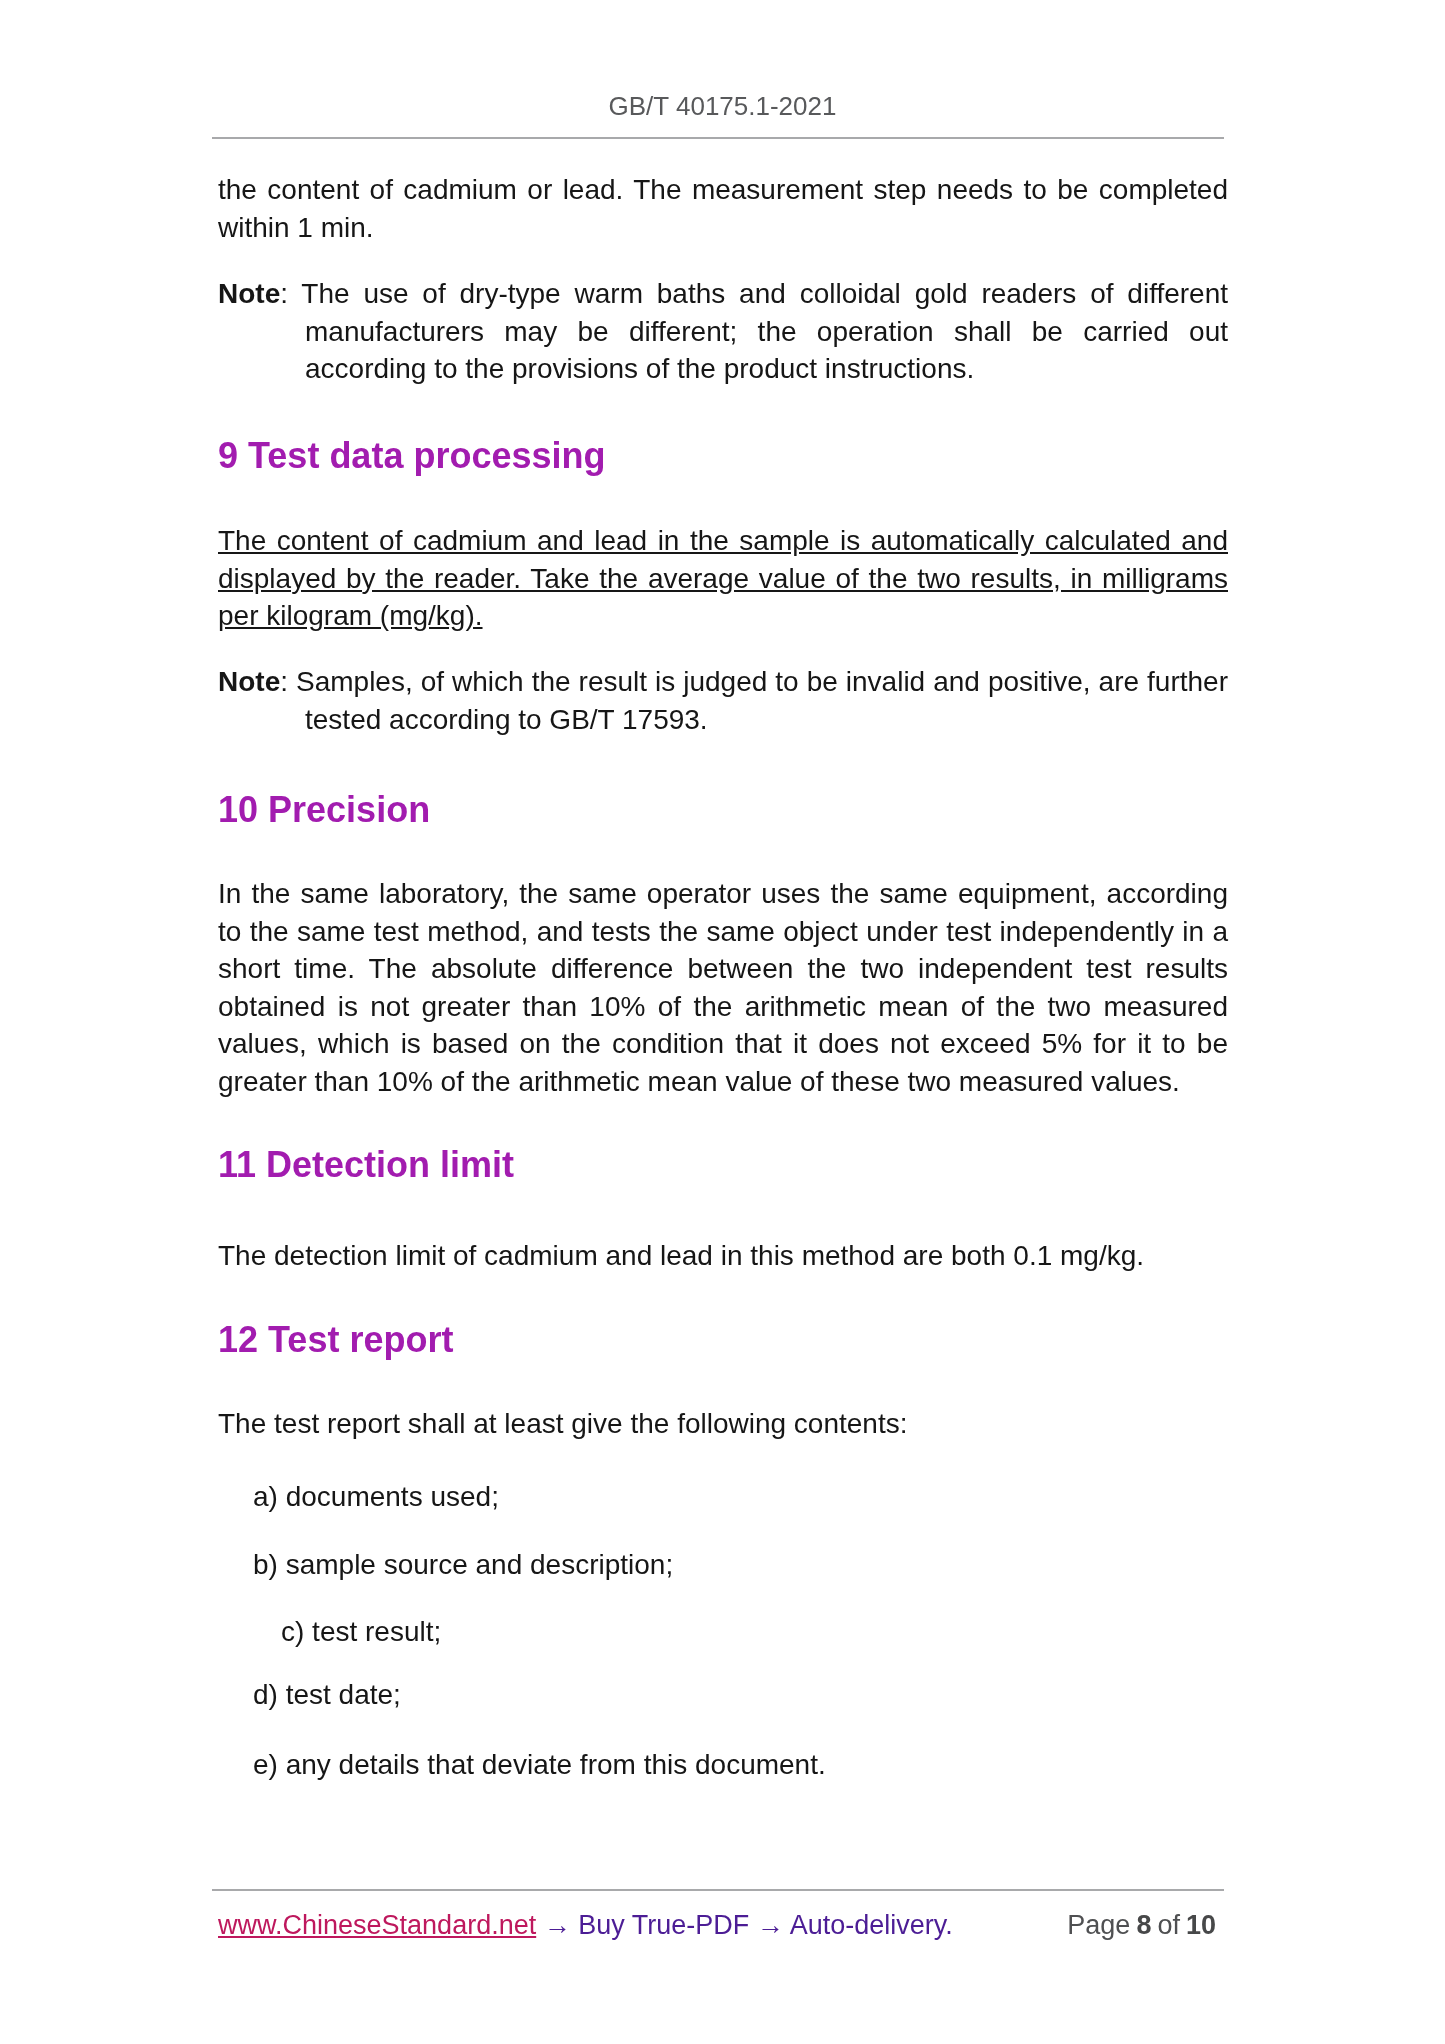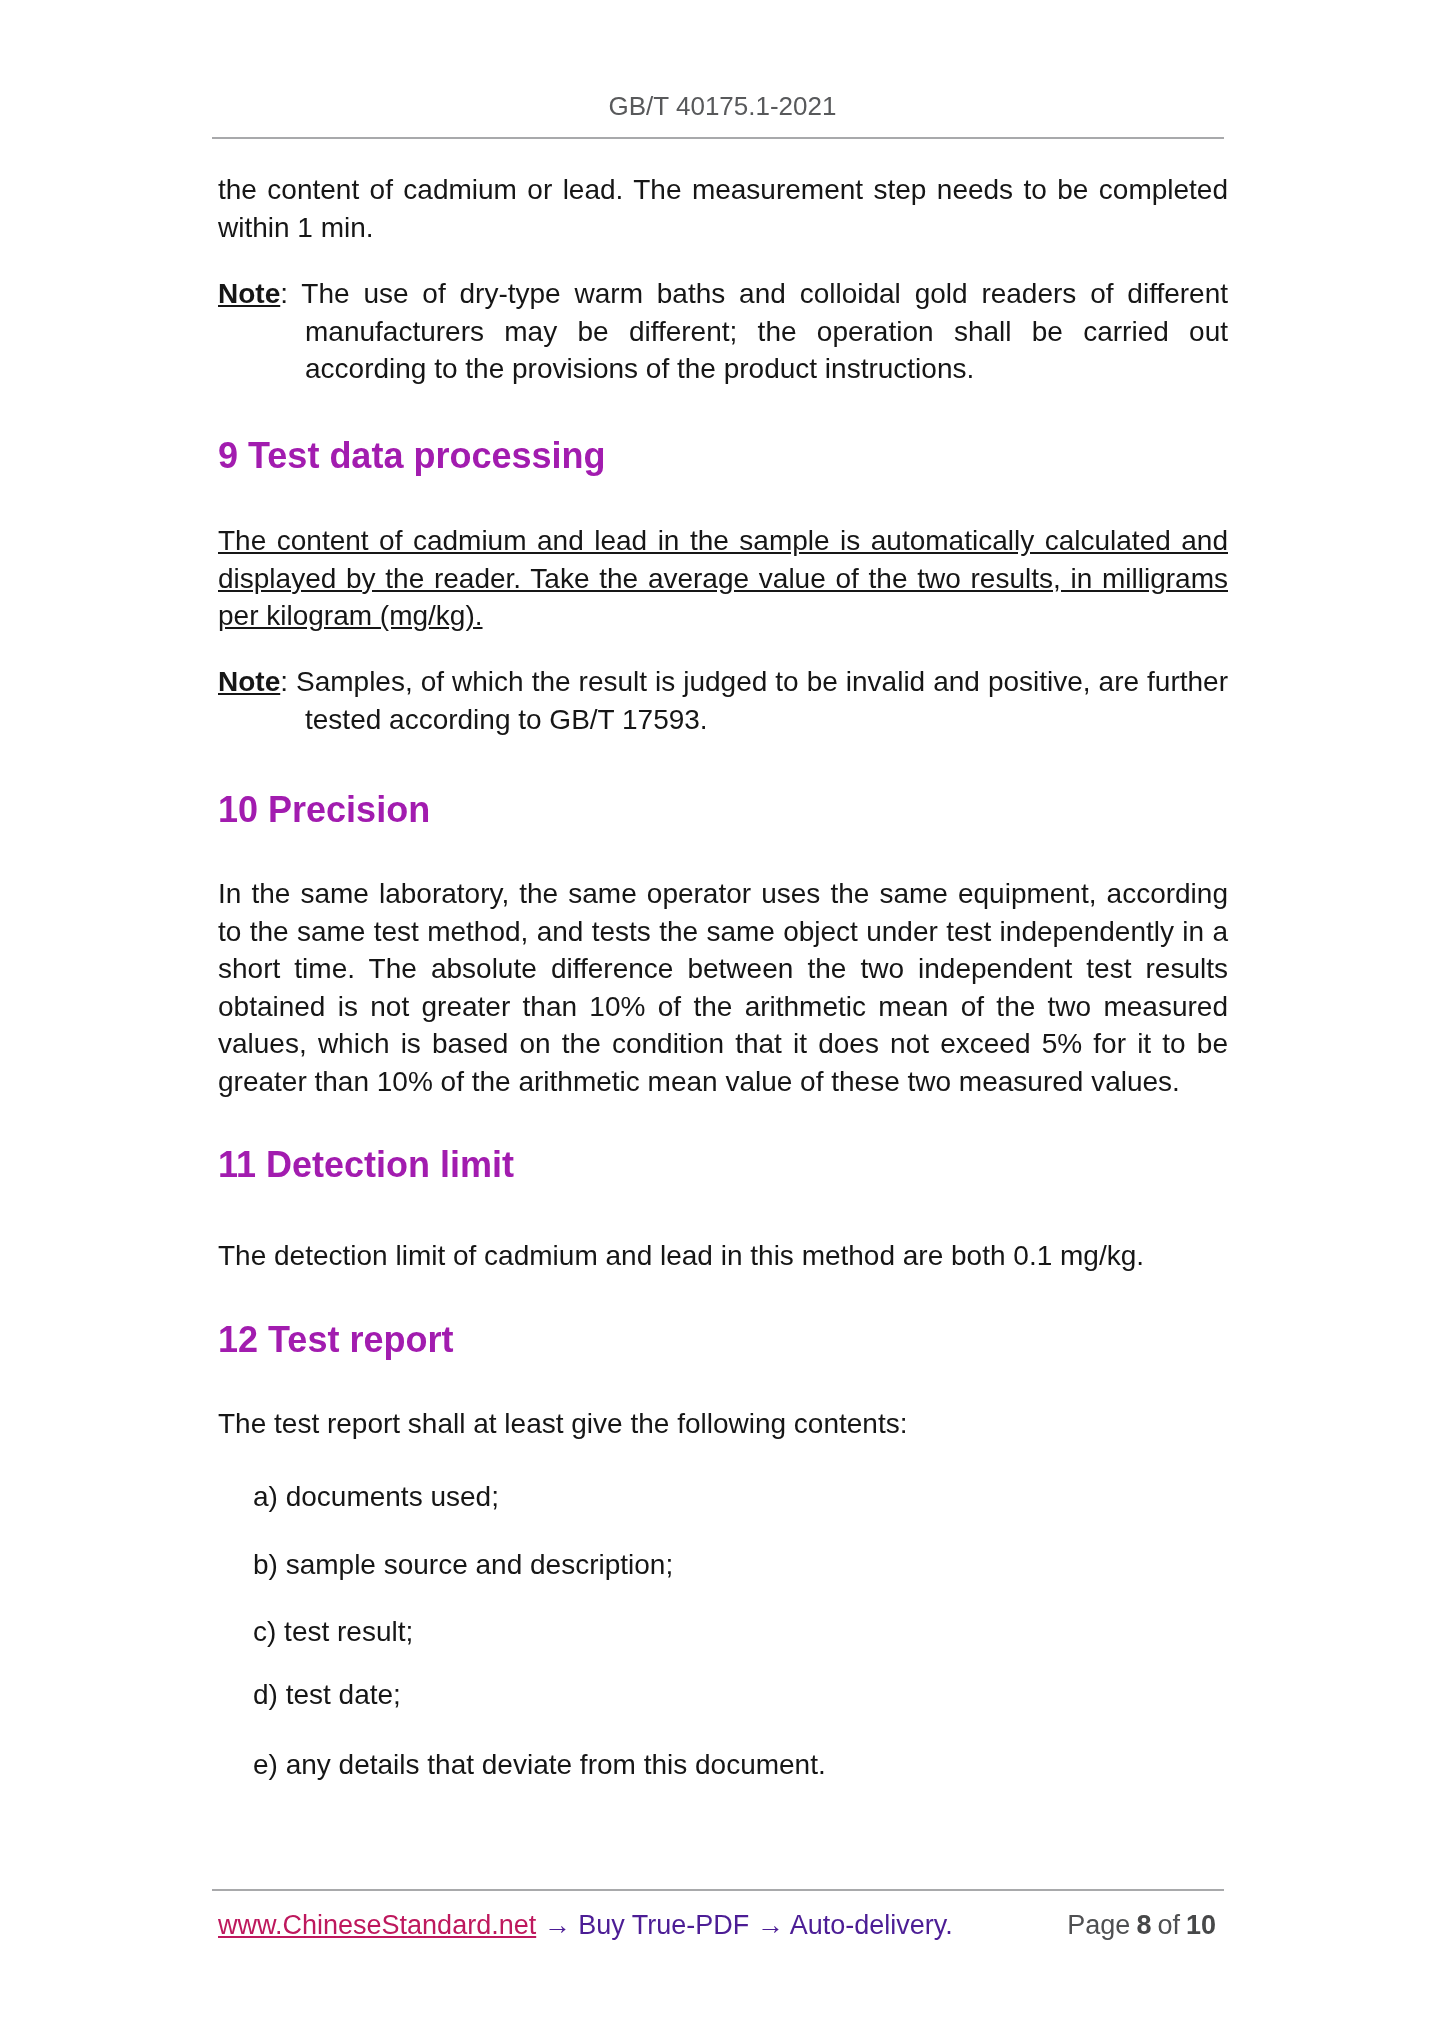--- a/index.html
+++ b/index.html
@@ -45,21 +45,21 @@
     color: #161616;
   }
   .body-text { text-align: justify; }
   .note {
     text-align: justify;
     padding-left: 87px;
     text-indent: -87px;
     box-sizing: border-box;
     width: 1010px;
   }
-  .note b { font-weight: bold; text-decoration: underline; }
+  .note b { font-weight: bold; }
   .heading {
     position: absolute;
     left: 218px;
     width: 1010px;
     margin: 0;
     font-size: 36px;
     line-height: 44px;
     font-weight: bold;
     color: #a21caf;
   }
@@ -71,21 +71,21 @@
   .pos-p2    { top: 522px; text-decoration: underline; }
   .pos-note2 { top: 663px; }
   .pos-h10   { top: 788px; }
   .pos-p3    { top: 875px; }
   .pos-h11   { top: 1143px; }
   .pos-p4    { top: 1237px; }
   .pos-h12   { top: 1318px; }
   .pos-p5    { top: 1405px; }
   .pos-ia    { top: 1478px; }
   .pos-ib    { top: 1546px; }
-  .pos-ic    { top: 1613px; }
+  .pos-ic    { top: 1613px; margin-left: 28px; }
   .pos-id    { top: 1676px; }
   .pos-ie    { top: 1746px; }
 
   .footer {
     position: absolute;
     top: 1908px;
     left: 218px;
     width: 1010px;
     display: flex;
     justify-content: space-between;

